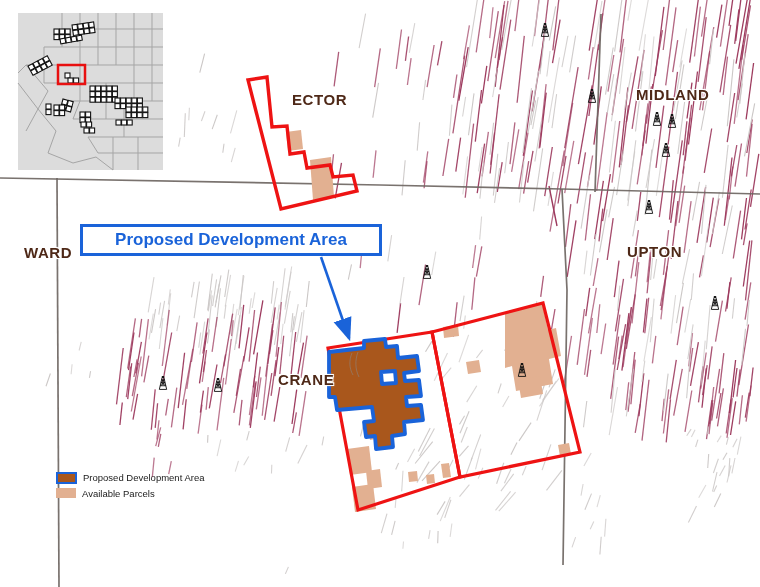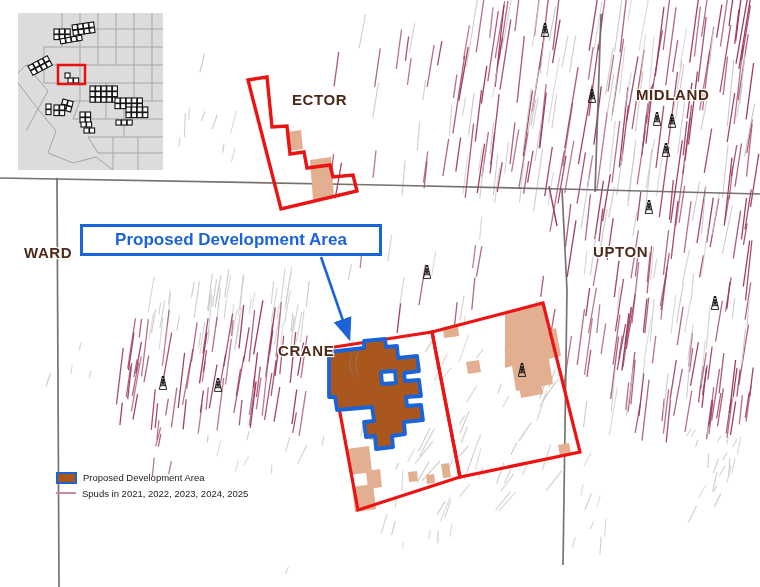--- a/index.html
+++ b/index.html
@@ -798,31 +798,29 @@
         <g transform="rotate(0 66 115)">
           <rect x="66" y="115" width="5" height="5" fill="#fff" stroke="#111" stroke-width="1.1"></rect>
           <rect x="71.6" y="115" width="5" height="5" fill="#fff" stroke="#111" stroke-width="1.1"></rect>
         </g>
         <rect x="40" y="52" width="27" height="19" fill="none" stroke="#e81010" stroke-width="2.5"></rect>
       </g>
   </svg>
 
   <div class="county-label" id="lbl-ector" style="left: 292px; top: 91px;">ECTOR</div>
   <div class="county-label" id="lbl-midland" style="left: 636px; top: 86px;">MIDLAND</div>
-  <div class="county-label" id="lbl-upton" style="left: 593px; top: 243px;">UPTON</div>
+  <div class="county-label" id="lbl-upton" style="left: 627px; top: 243px;">UPTON</div>
   <div class="county-label" id="lbl-ward" style="left: 24px; top: 244px;">WARD</div>
-  <div class="county-label" id="lbl-crane" style="left: 278px; top: 342px;">CRANE</div>
+  <div class="county-label" id="lbl-crane" style="left: 278px; top: 371px;">CRANE</div>
 
   <div id="callout">Proposed Development Area</div>
 
   <div id="legend">
     <div class="lg-row">
       <span class="sw-proposed"></span>
       <span class="lg-label">Proposed Development Area</span>
     </div>
     <div class="lg-row">
-      <span class="sw-spacer">
-          <span class="sw-line pink"></span>
-        </span>
-      <span class="lg-label">Spuds in 2021, 2022, 2023, 2024, 2025</span>
+      <span class="sw-parcel"></span>
+      <span class="lg-label">Available Parcels</span>
     </div>
   </div>
 </div>
 
 </body></html>

